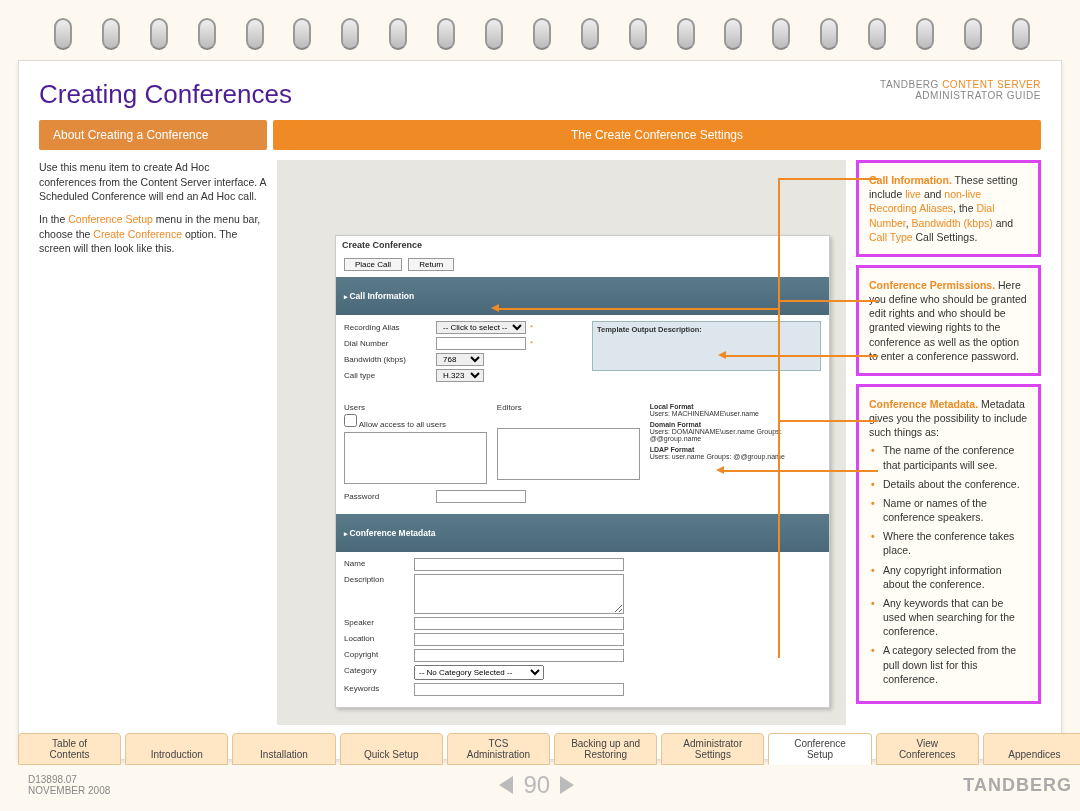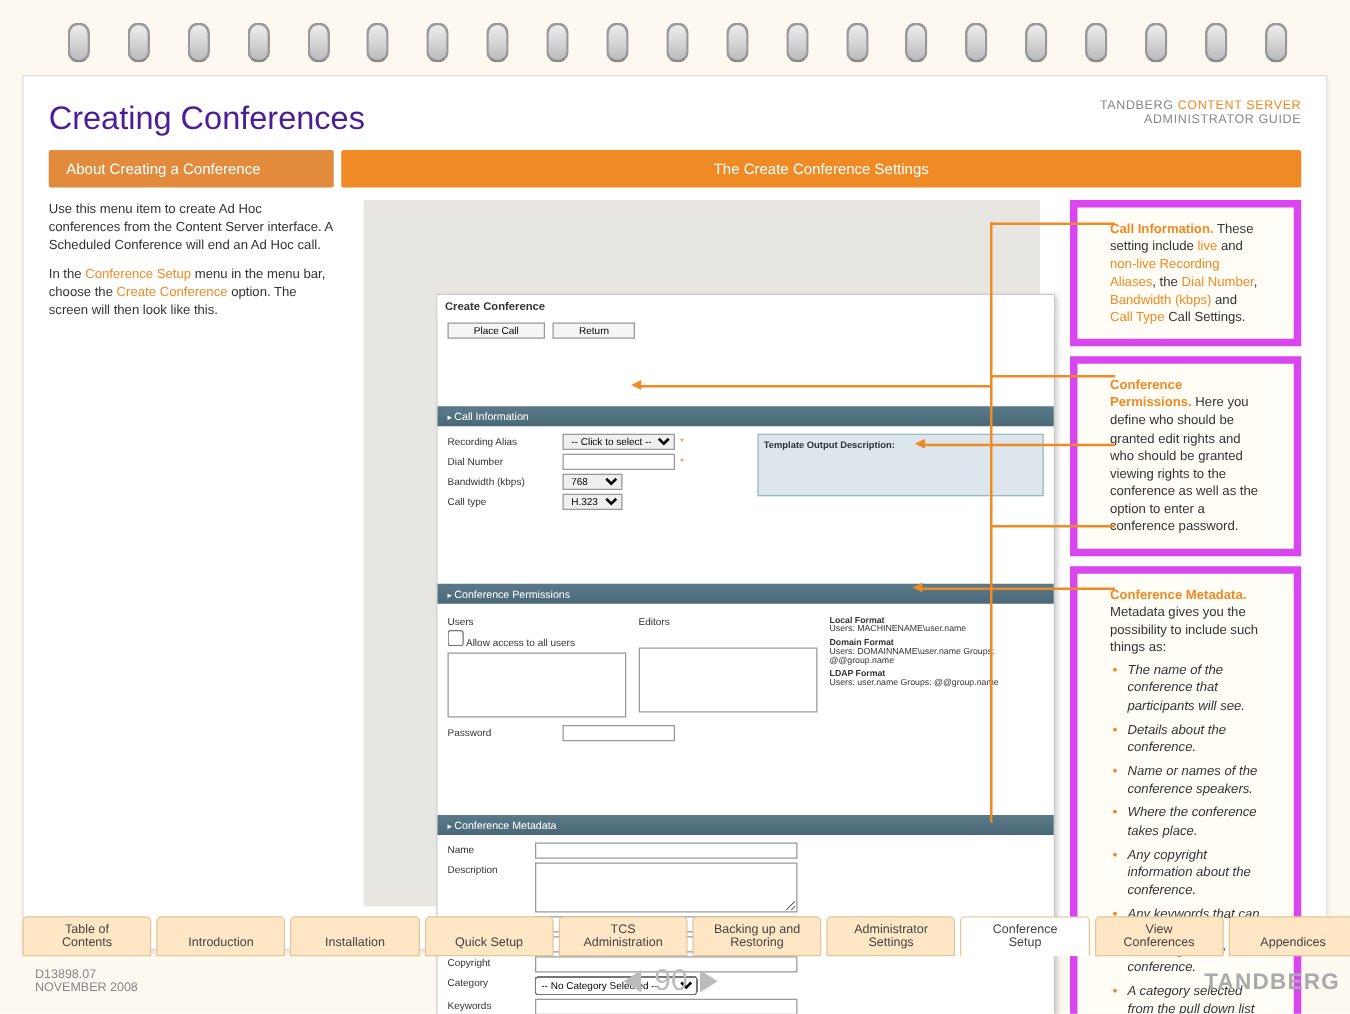--- a/index.html
+++ b/index.html
@@ -10,37 +10,37 @@
 .ring::before { content:""; position:absolute; left:6px; top:0; width:14px; height:28px; border:2px solid #999; border-bottom:2px solid #888; border-radius:10px 10px 10px 10px; background:linear-gradient(#eee,#bbb); }
 .sheet { background:#fff; border:1px solid #ddd; height:700px; position:relative; box-shadow:0 2px 4px rgba(0,0,0,0.1); padding:18px 20px 18px 20px; }
 .title-row { display:flex; justify-content:space-between; align-items:flex-start; }
 h1 { font-size:26px; font-weight:normal; color:#4c1d95; }
 .head-meta { text-align:right; font-size:10px; color:#888; letter-spacing:0.5px; }
 .head-meta .orange { color:#f08a24; }
 .tab-bar { display:flex; margin-top:10px; }
 .tab1,.tab2 { color:#fff; padding:8px 14px; font-size:12px; }
 .tab1 { background:#e28b3c; width:228px; border-radius:2px; }
 .tab2 { background:#f08a24; flex:1; text-align:center; margin-left:6px; border-radius:2px; }
-.main-cols { display:flex; margin-top:10px; gap:24px; height:565px;}
+.main-cols { display:flex; margin-top:10px; gap:10px; height:565px;}
 .left-col { width:228px; font-size:10.5px; line-height:1.4; }
 .left-col p { margin-bottom:8px; }
 .inline-link { color:#f08a24; }
 .center-col { flex:1; background:#e8e6e1; position:relative; }
 .right-col { width:185px; display:flex; flex-direction:column; gap:8px; }
-.callout { background:#fffdf5; border:6px solid #d946ef; padding:10px 26px; font-size:10.5px; line-height:1.35; }
+.callout { background:#fffdf5; border:3px solid #d946ef; padding:10px 10px; font-size:10.5px; line-height:1.35; }
 .callout .o { color:#f08a24; }
 .callout .b { font-weight:bold; }
-.callout ul { padding-left:14px; margin-top:4px; list-style:none;font-style:italic;}
+.callout ul { padding-left:14px; margin-top:4px; list-style:none;}
 .callout ul li { margin-bottom:5px; position:relative;}
 .callout ul li::before{content:"•";position:absolute;left:-12px;color:#f08a24;font-weight:bold;}
 .panel { position:absolute; left:58px; top:75px; width:495px; background:#fff; border:1px solid #ccc; box-shadow:2px 2px 4px rgba(0,0,0,0.2); font-size:8px; color:#333; }
 .panel-head { background:#fff; padding:4px 6px; font-weight:bold; font-size:9px;}
 .panel .btnbar { padding:4px 8px 6px 8px; }
-.panel .btnbar button { font-size:8px; padding:1px 20px; margin-right:4px; background:#f5f5f5; border:1px solid #999;}
-.subhead { background: linear-gradient(#5a7a8a, #4a6878); color:#fff; padding:3px 8px; font-size:8.5px; font-weight:normal;margin-top:48px;}
+.panel .btnbar button { font-size:8px; padding:1px 10px; margin-right:4px; background:#f5f5f5; border:1px solid #999;}
+.subhead { background: linear-gradient(#5a7a8a, #4a6878); color:#fff; padding:14px 8px; font-size:8.5px; font-weight:bold;}
 .subhead::before{content:"▸ "; font-size:7px;}
 .form-sect { padding:6px 8px 8px 8px; }
 .form-row { display:flex; align-items:center; margin-bottom:3px; }
 .form-row label { width:92px; font-size:8px;}
 .form-row select,.form-row input[type=text] { font-size:8px; padding:0 2px; height:13px; border:1px solid #999;}
 .sel-wide{width:90px;}
 .sel-med{width:48px;}
 .star{color:#f08a24;margin-left:4px;}
 .tod-box{background:#dce6ec;border:1px solid #9bb;padding:3px 4px;font-size:7.5px;font-weight:bold;width:264px;height:50px;}
 .perm-cols{display:flex;gap:10px;margin-top:4px;}
@@ -142,21 +142,20 @@
                     <select class="sel-med"><option>768</option></select>
                   </div>
                 <div class="form-row">
                     <label>Call type</label>
                     <select class="sel-med"><option>H.323</option></select>
                   </div>
               </div>
               <div class="tod-box">Template Output Description:</div>
             </div>
           </div>
-          <div class="subhead">Conference Permissions</div>
           <div class="form-sect">
             <div class="perm-cols">
               <div class="perm-col">
                 <div>Users</div>
                 <div style="font-size:8px;margin-top:2px;"><input type="checkbox" style=""> <span>Allow access to all users</span></div>
                 <div class="listbox"></div>
               </div>
               <div class="perm-col">
                 <div>Editors</div>
                 <div class="listbox" style="margin-top:16px;"></div>

